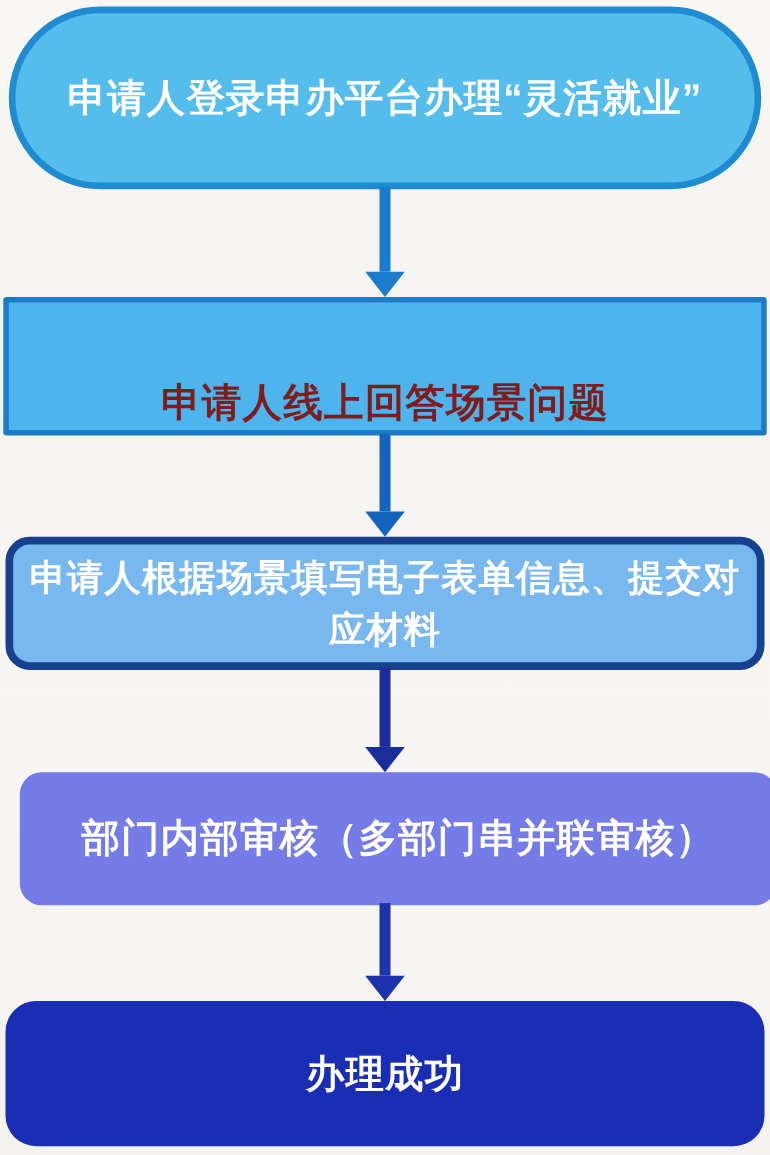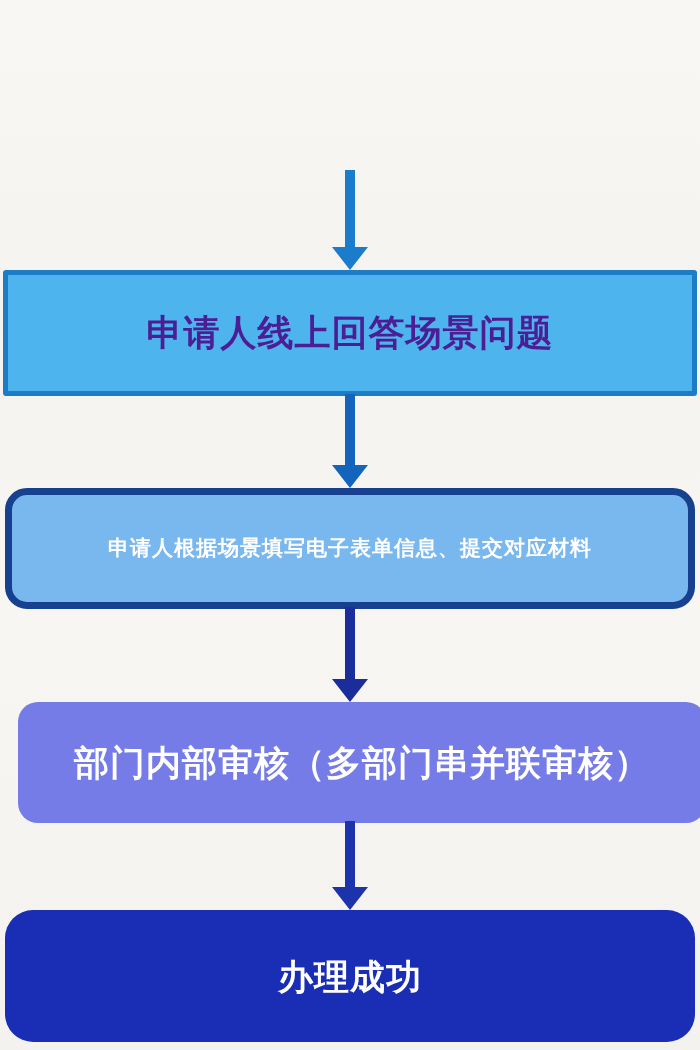--- a/index.html
+++ b/index.html
@@ -37,21 +37,21 @@
     font-size: 35px;
   }
   .node-answer {
     left: 3px; top: 270px; width: 694px; height: 126px;
     border: 5px solid; border-radius: 3px;
     font-size: 36px;
   }
   .node-form {
     left: 5px; top: 488px; width: 690px; height: 121px;
     border: 7px solid; border-radius: 22px;
-    font-size: 21px; padding: 16px 14px; line-height: 1.45;
+    font-size: 33px; padding: 16px 14px; line-height: 1.45;
   }
   .node-review {
     left: 18px; top: 702px; width: 688px; height: 121px;
     border: none; border-radius: 20px;
     font-size: 35px;
   }
   .node-success {
     left: 5px; top: 910px; width: 690px; height: 132px;
     border: none; border-radius: 28px;
     font-size: 35px;
@@ -80,27 +80,30 @@
   .arrow-1 { top: 170px; height: 100px; }
   .arrow-2 { top: 394px; height: 94px; }
   .arrow-3 { top: 607px; height: 95px; }
   .arrow-4 { top: 821px; height: 89px; }
 </style>
 </head>
 <body>
 
 <div class="stage">
 
+  <div class="node node-start" style="background: rgb(85, 189, 235); color: rgb(255, 255, 255); border-color: rgb(31, 139, 208);">
+    <span class="label">申请人登录申办平台办理“灵活就业”</span>
+  </div>
 
   <div class="arrow arrow-1">
     <span class="shaft" style="background: rgb(26, 124, 203);"></span>
     <span class="head" style="border-top-color: rgb(26, 124, 203);"></span>
   </div>
 
-  <div class="node node-answer" style="background: rgb(77, 180, 238); color: #4c1d95; border-color: rgb(28, 124, 197);">
+  <div class="node node-answer" style="background: rgb(77, 180, 238); color: #7f1d1d; border-color: rgb(28, 124, 197); align-items: flex-end;">
     <span class="label">申请人线上回答场景问题</span>
   </div>
 
   <div class="arrow arrow-2">
     <span class="shaft" style="background: rgb(20, 100, 189);"></span>
     <span class="head" style="border-top-color: rgb(20, 100, 189);"></span>
   </div>
 
   <div class="node node-form" style="background: rgb(121, 183, 239); color: rgb(255, 255, 255); border-color: rgb(23, 65, 143);">
     <span class="label">申请人根据场景填写电子表单信息、提交对应材料</span>

